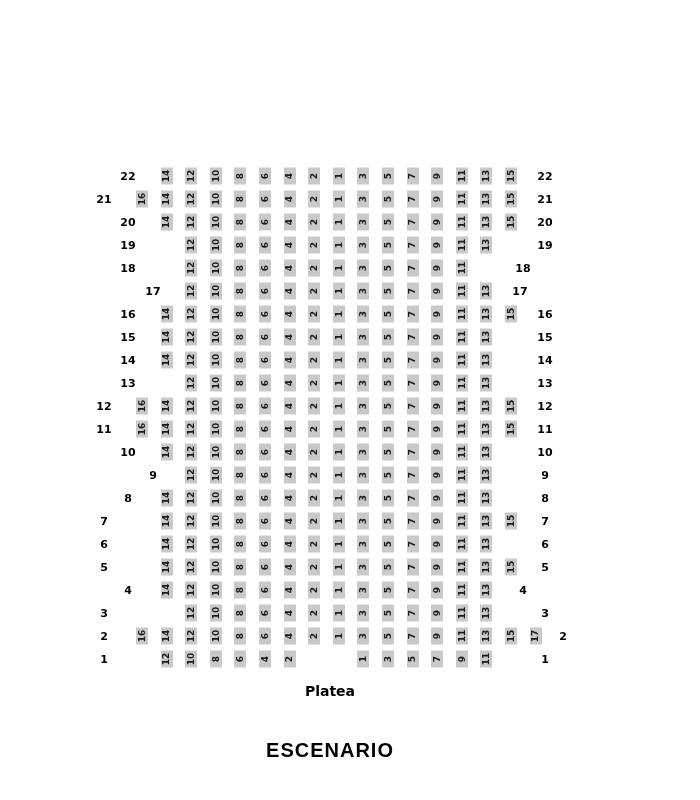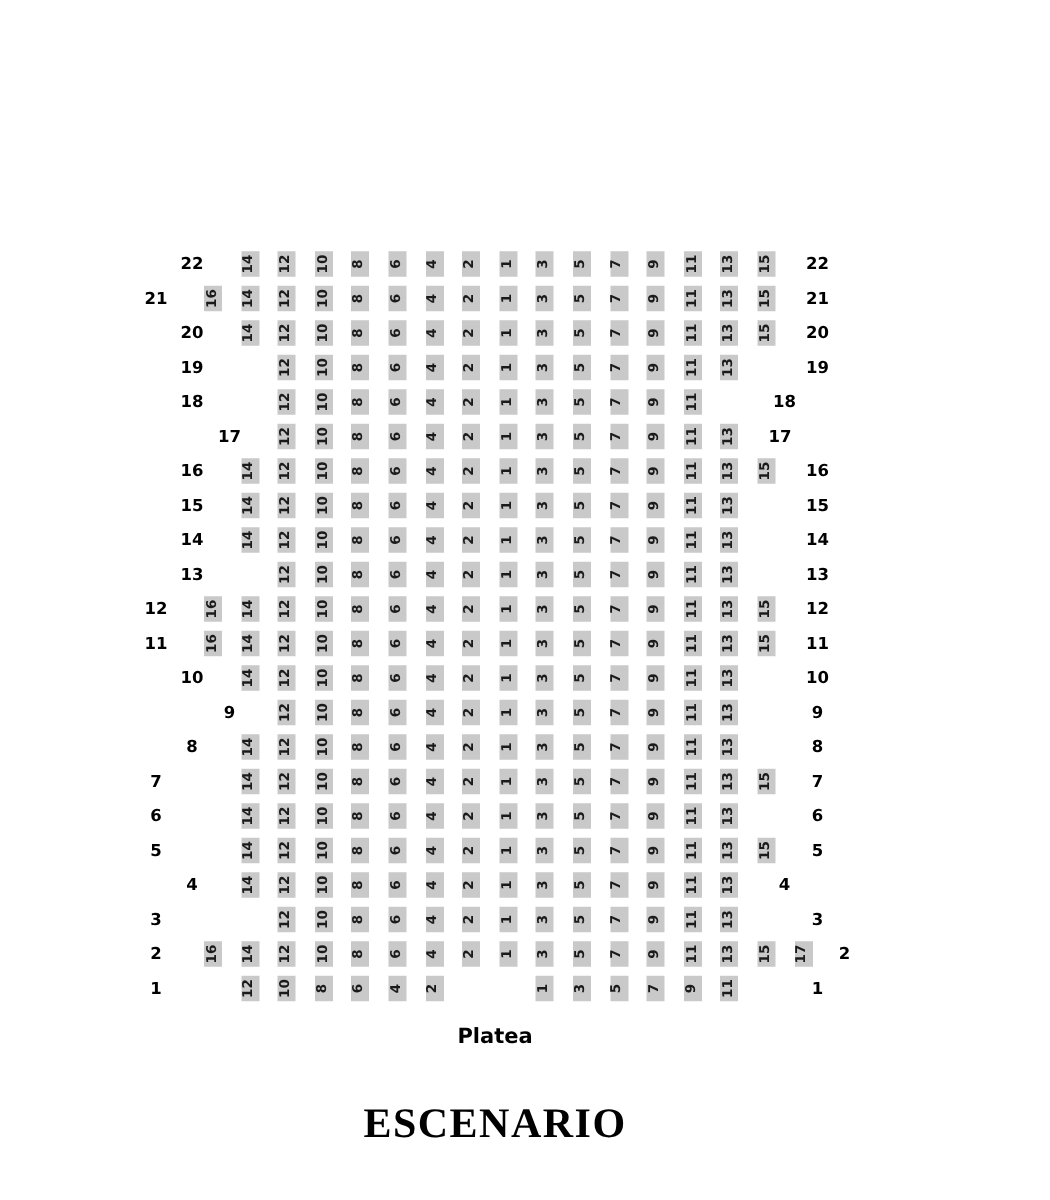--- a/index.html
+++ b/index.html
@@ -50,22 +50,22 @@
     transform: translate(-50%, -50%);
     font-size: 14px;
     font-weight: bold;
     color: var(--label-text, #000000);
   }
   .stage-label {
     position: absolute;
     left: 330px;
     top: 750px;
     transform: translate(-50%, -50%);
-    font-family: Liberation Serif, serif;
-    font-size: 28px;
+    font-family: Liberation Sans, sans-serif;
+    font-size: 20px;
     font-weight: bold;
     letter-spacing: 1px;
     color: var(--label-text, #000000);
     text-align: center;
   }
 </style>
 </head>
 <body>
 
 <div id="stage-canvas">

